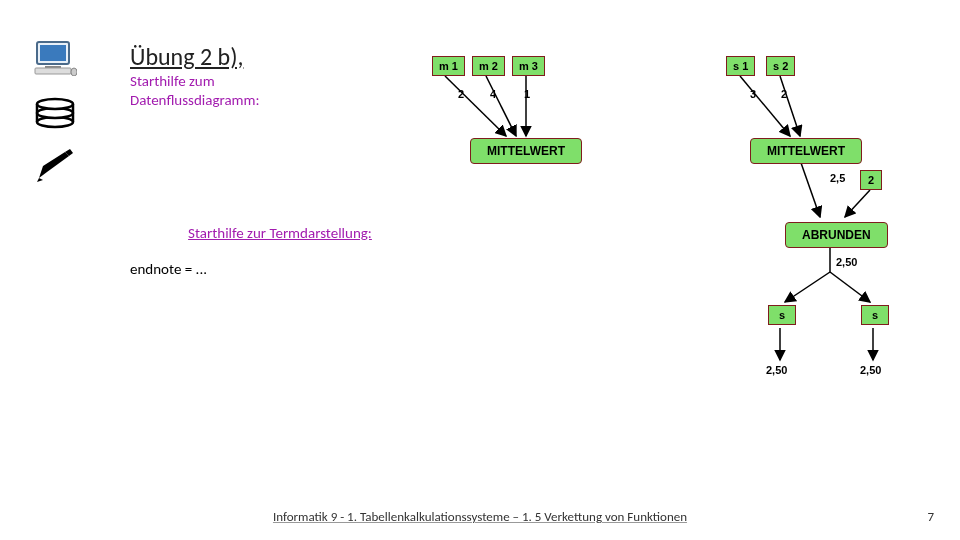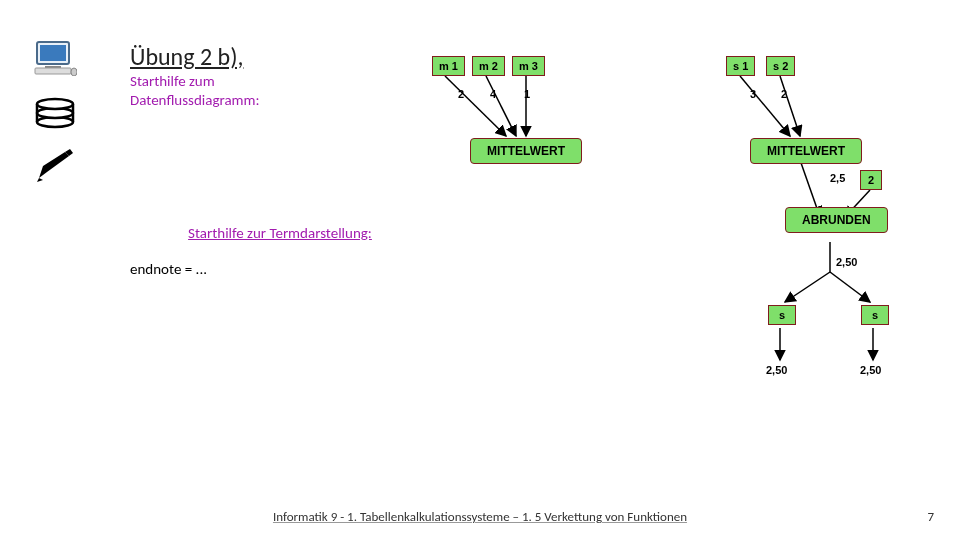--- a/index.html
+++ b/index.html
@@ -172,21 +172,21 @@
   <div class="label" style="left:330px; top:38px;">3</div>
   <div class="label" style="left:361px; top:38px;">2</div>
 
   <div class="box rounded" style="left:50px; top:88px;">MITTELWERT</div>
   <div class="box rounded" style="left:330px; top:88px;">MITTELWERT</div>
 
   <div class="box" style="left:440px; top:120px;">2</div>
 
   <div class="label" style="left:398px; top:122px;margin-left:12px;">2,5</div>
 
-  <div class="box rounded" style="left:365px; top:157px;">ABRUNDEN</div>
+  <div class="box rounded" style="left:365px; top:172px;">ABRUNDEN</div>
 
   <div class="label" style="left:416px; top:206px;">2,50</div>
 
   <div class="box" style="left:348px; top:255px; padding:3px 10px;">s</div>
   <div class="box" style="left:441px; top:255px; padding:3px 10px;">s</div>
 
   <div class="label" style="left:346px; top:314px;">2,50</div>
   <div class="label" style="left:440px; top:314px;">2,50</div>
 </div>
 

